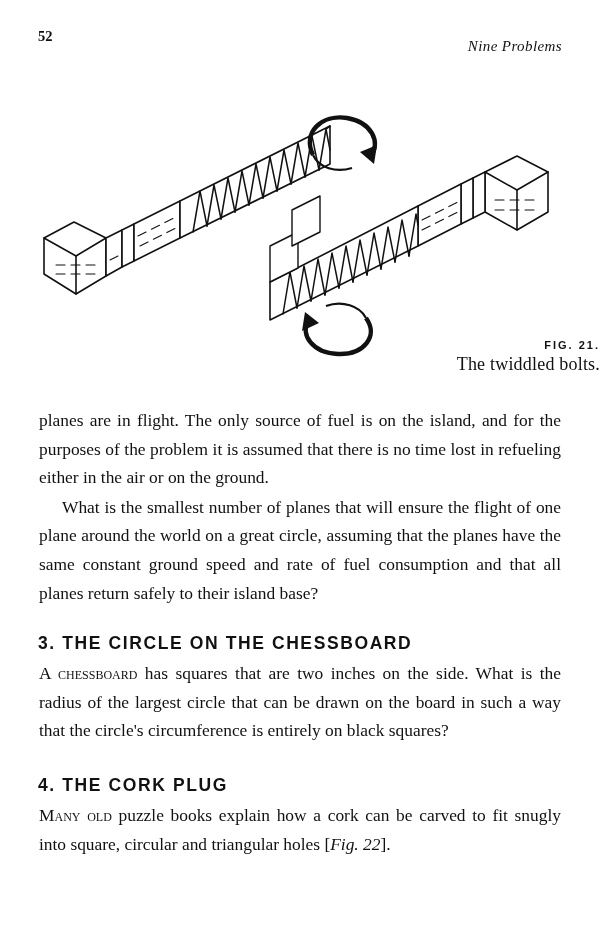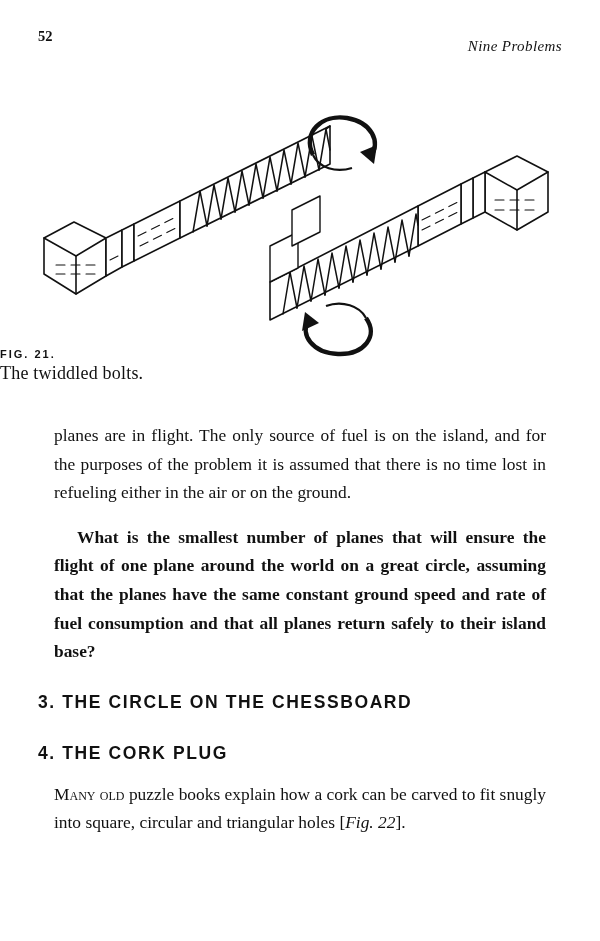--- a/index.html
+++ b/index.html
@@ -55,53 +55,53 @@
     top: 60px;
     left: 30px;
     width: 540px;
     height: 300px;
   }
   .figure svg {
     display: block;
   }
   .fig-caption {
     position: absolute;
-    top: 348px;
+    top: 339px;
     left: 0;
     width: 600px;
-    text-align: left;
+    text-align: right;
   }
   .fig-label {
     font-family: "Liberation Sans", sans-serif;
     font-weight: bold;
     font-size: 11px;
     letter-spacing: 2px;
   }
   .fig-desc {
     margin-top: 3px;
     font-size: 18px;
     letter-spacing: 0.2px;
   }
   
   .body-text {
     position: absolute;
     top: 405px;
     left: 38px;
     width: 524px;
   }
   p {
-    margin: 16px;
+    margin: 1px;
     font-size: 17.4px;
     line-height: 28.6px;
     text-align: justify;
     text-justify: inter-word;
     letter-spacing: 0px;
   }
   p.cont { text-indent: 0; }
-  p.indent { text-indent: 23px; font-weight: bold; }
+  p.indent { text-indent: 23px; }
   .sc {
     font-variant: small-caps;
   }
   h2.section {
     font-family: "Liberation Sans", sans-serif;
     font-weight: bold;
     font-size: 17.5px;
     letter-spacing: 1.6px;
     text-align: left;
     margin: 26px 0 5px 0;
@@ -221,20 +221,21 @@
   </div>
 
   <div class="body-text">
 
     <p class="cont">planes are in flight. The only source of fuel is on the island, and for the purposes of the problem it is assumed that there is no time lost in refueling either in the air or on the ground.</p>
 
     <p class="indent">What is the smallest number of planes that will ensure the flight of one plane around the world on a great circle, assuming that the planes have the same constant ground speed and rate of fuel consumption and that all planes return safely to their island base?</p>
 
     <h2 class="section">3. THE CIRCLE ON THE CHESSBOARD</h2>
 
+    <p class="cont"><span>A</span> <span class="sc">chessboard</span> <span>has squares that are two inches on the side. What is the radius of the largest circle that can be drawn on the board in such a way that the circle's circumference is entirely on black squares?</span></p>
 
     <h2 class="section second">4. THE CORK PLUG</h2>
 
     <p class="cont"><span class="sc">Many old</span> <span>puzzle books explain how a cork can be carved to fit snugly into square, circular and triangular holes [</span><i>Fig. 22</i><span>].</span></p>
 
 
   </div>
 </div>
 
 </body></html>

